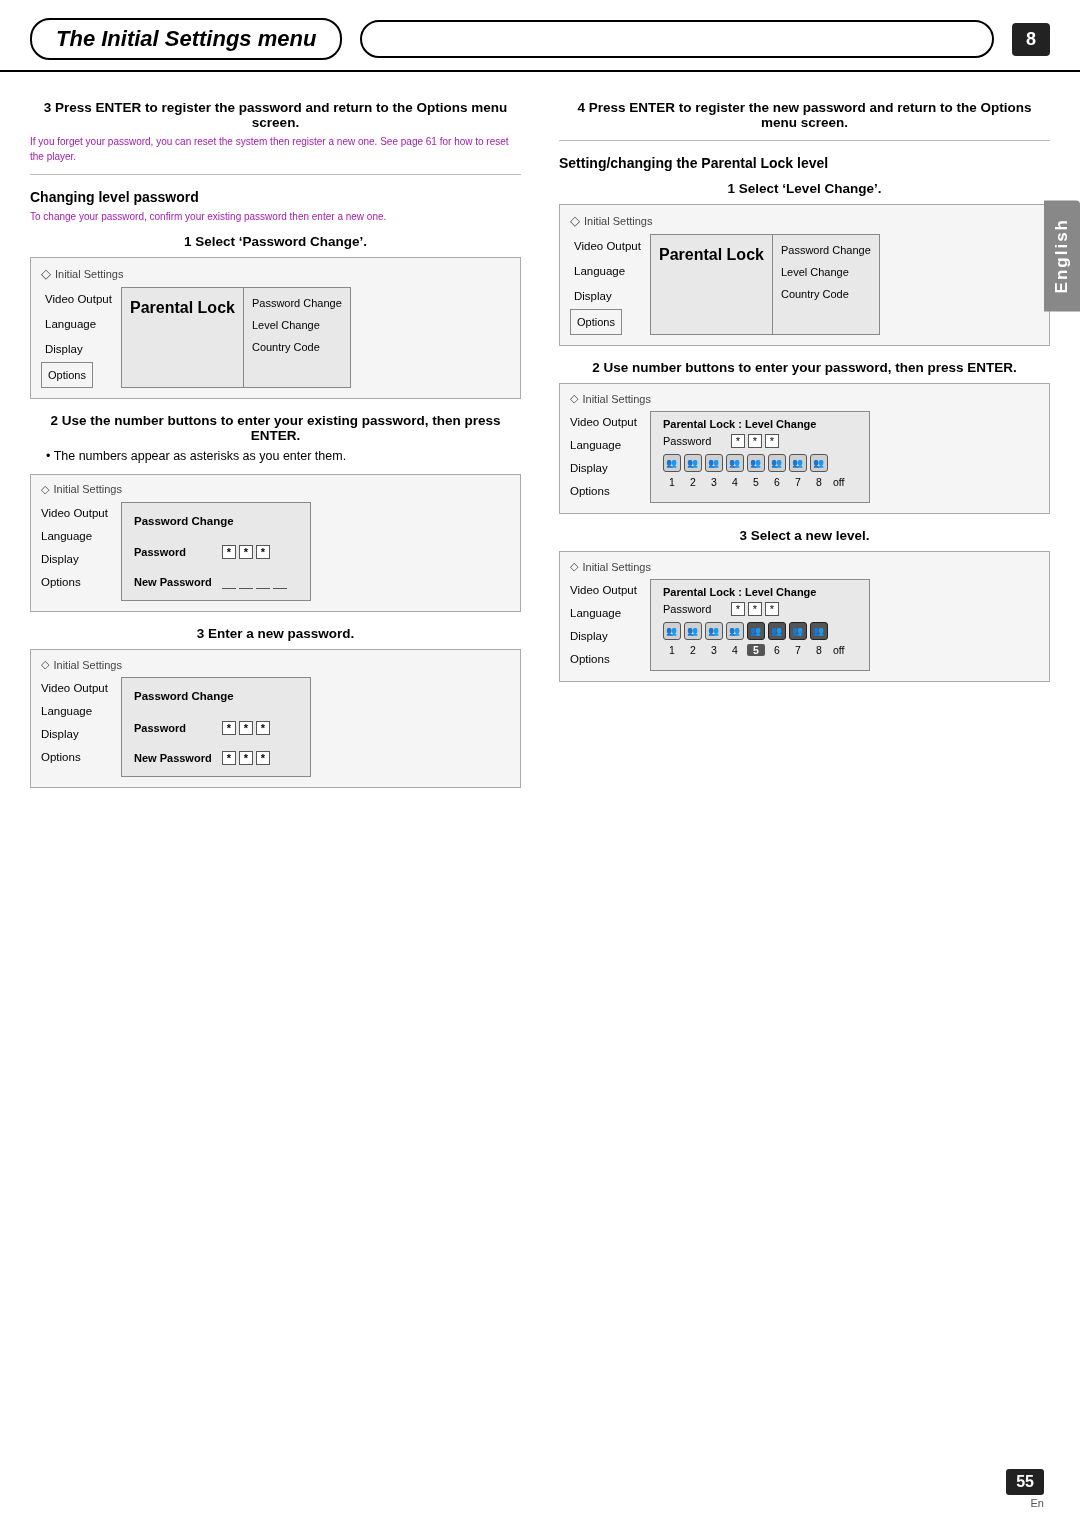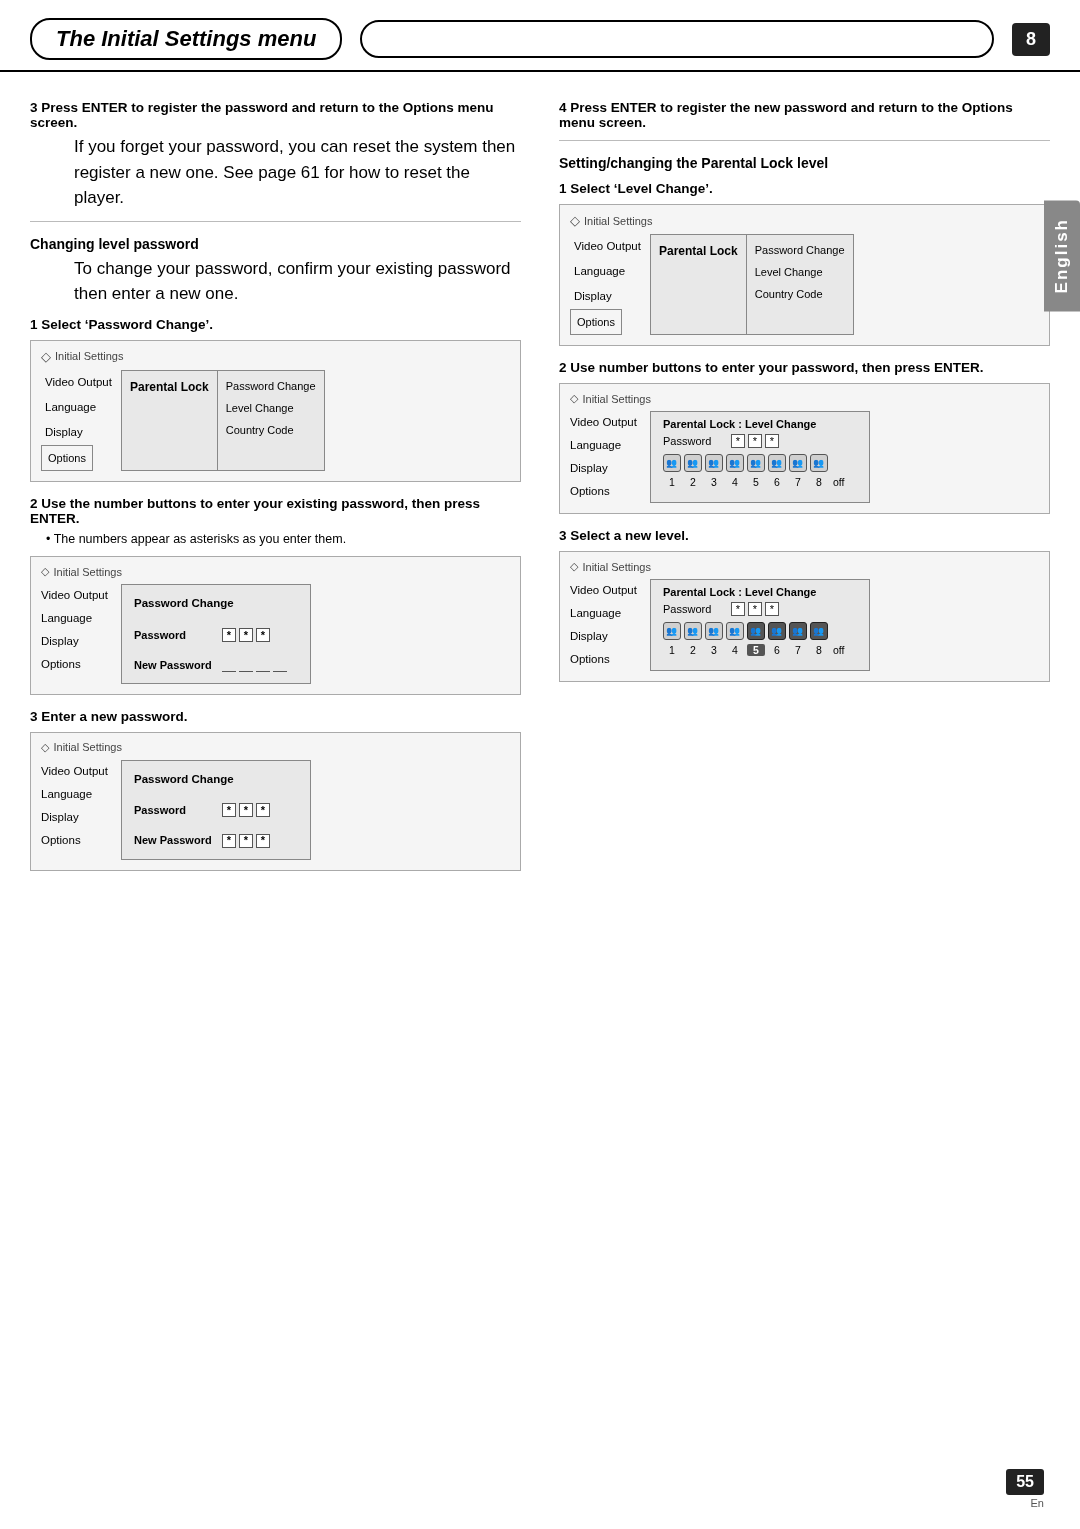--- a/index.html
+++ b/index.html
@@ -86,27 +86,27 @@
       font-size: 14px;
       font-weight: bold;
       margin-bottom: 4px;
       margin-top: 14px;
     }
     .step-heading {
       font-size: 13.5px;
       font-weight: bold;
       margin-bottom: 4px;
       margin-top: 10px;
+      text-align: center;
     }
     .body-text {
-      font-size: 17px;
+      font-size: 10px;
       line-height: 1.5;
       margin-bottom: 6px;
-      color: #000000;
-      margin-left: 44px;
+      color: #a21caf;
     }
     .bullet-text {
       font-size: 12.5px;
       line-height: 1.5;
       margin-left: 16px;
       margin-bottom: 4px;
     }
     .bullet-text::before {
       content: "• ";
     }
@@ -147,21 +147,21 @@
       border: 1px solid #888;
       display: inline-block;
       padding: 1px 6px;
       font-size: 11px;
     }
     .menu-col {
       border: 1.5px solid #888;
       background: #e8e8e8;
       min-width: 80px;
       padding: 4px 8px;
-      font-size: 12px;
+      font-size: 16px;
       font-weight: bold;
       line-height: 2;
     }
     .menu-col2 {
       border: 1.5px solid #888;
       background: #e8e8e8;
       min-width: 90px;
       padding: 4px 8px;
       font-size: 11px;
       line-height: 2;

